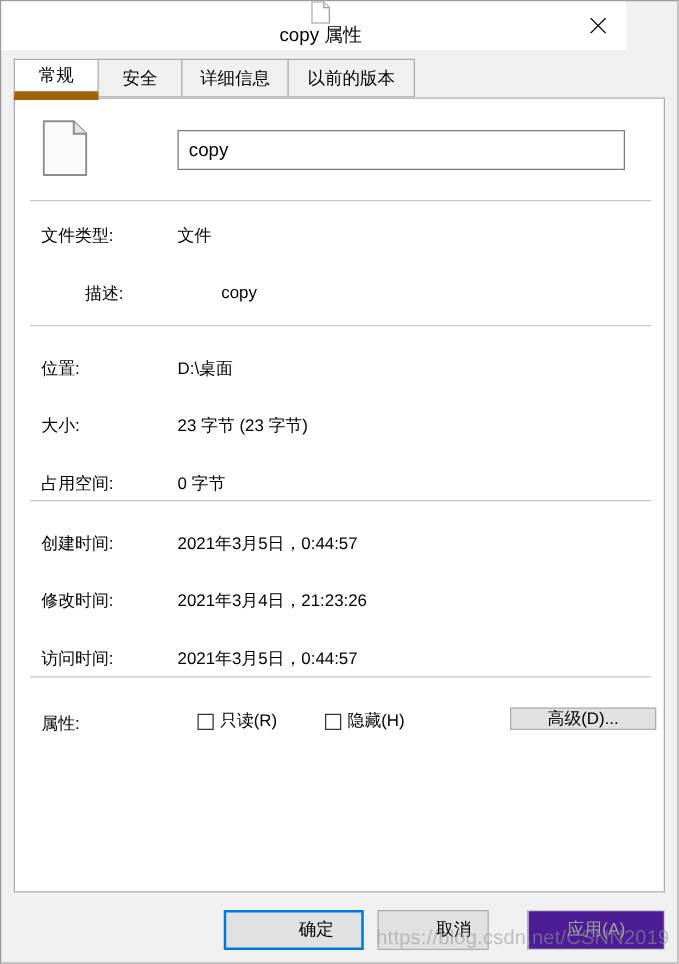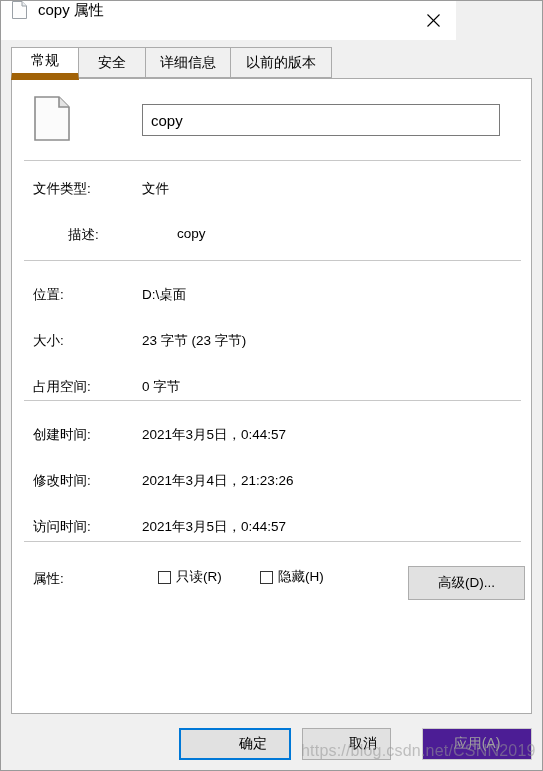--- a/index.html
+++ b/index.html
@@ -17,25 +17,26 @@
     color: #000000;
     overflow: hidden;
     box-sizing: border-box;
     border: 1px solid #9a9a9a;
   }
 
   
   #titlebar {
     position: absolute;
     left: 0; top: 0;
-    width: 455px;
+    width: 500px;
     height: 39px;
     background: #ffffff;
     display: flex;
-    align-items: flex-start;
+    align-items: center;
+    flex-direction: column;
   }
   #titlebar-icon {
     margin-left: 11px;
     width: 15px;
     height: 18px;
     position: relative;
     flex: none;
   }
   .doc-glyph {
     position: absolute;
@@ -177,21 +178,21 @@
     background: #ffffff;
     box-sizing: border-box;
     margin-right: 5px;
     flex: none;
   }
   .checkbox-label { font-size: 13.5px; color: #000000; }
   #advanced-button {
     position: absolute;
     left: 396px; top: 0px;
     width: 117px;
-    height: 34px;
+    height: 18px;
     background: #e1e1e1;
     border: 1px solid #adadad;
     box-sizing: border-box;
     font-family: "Liberation Sans", "DejaVu Sans", sans-serif;
     font-size: 13.5px;
     color: #000000;
     cursor: default;
     display: flex;
     align-items: center;
     justify-content: center;

